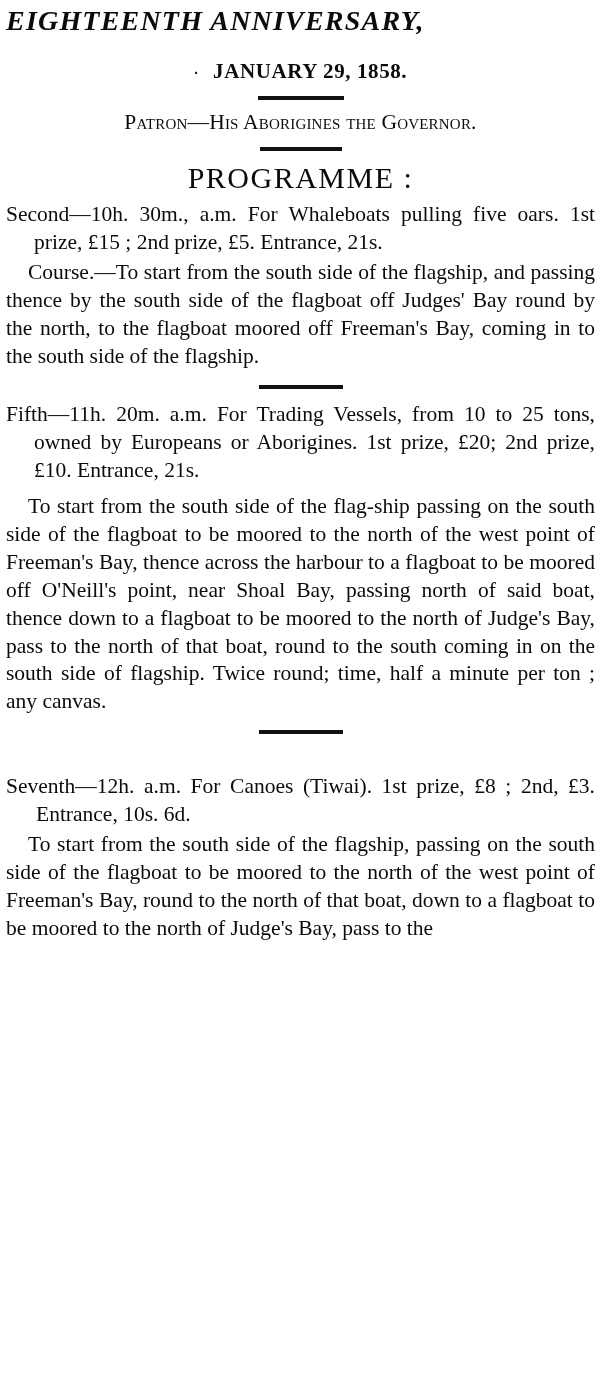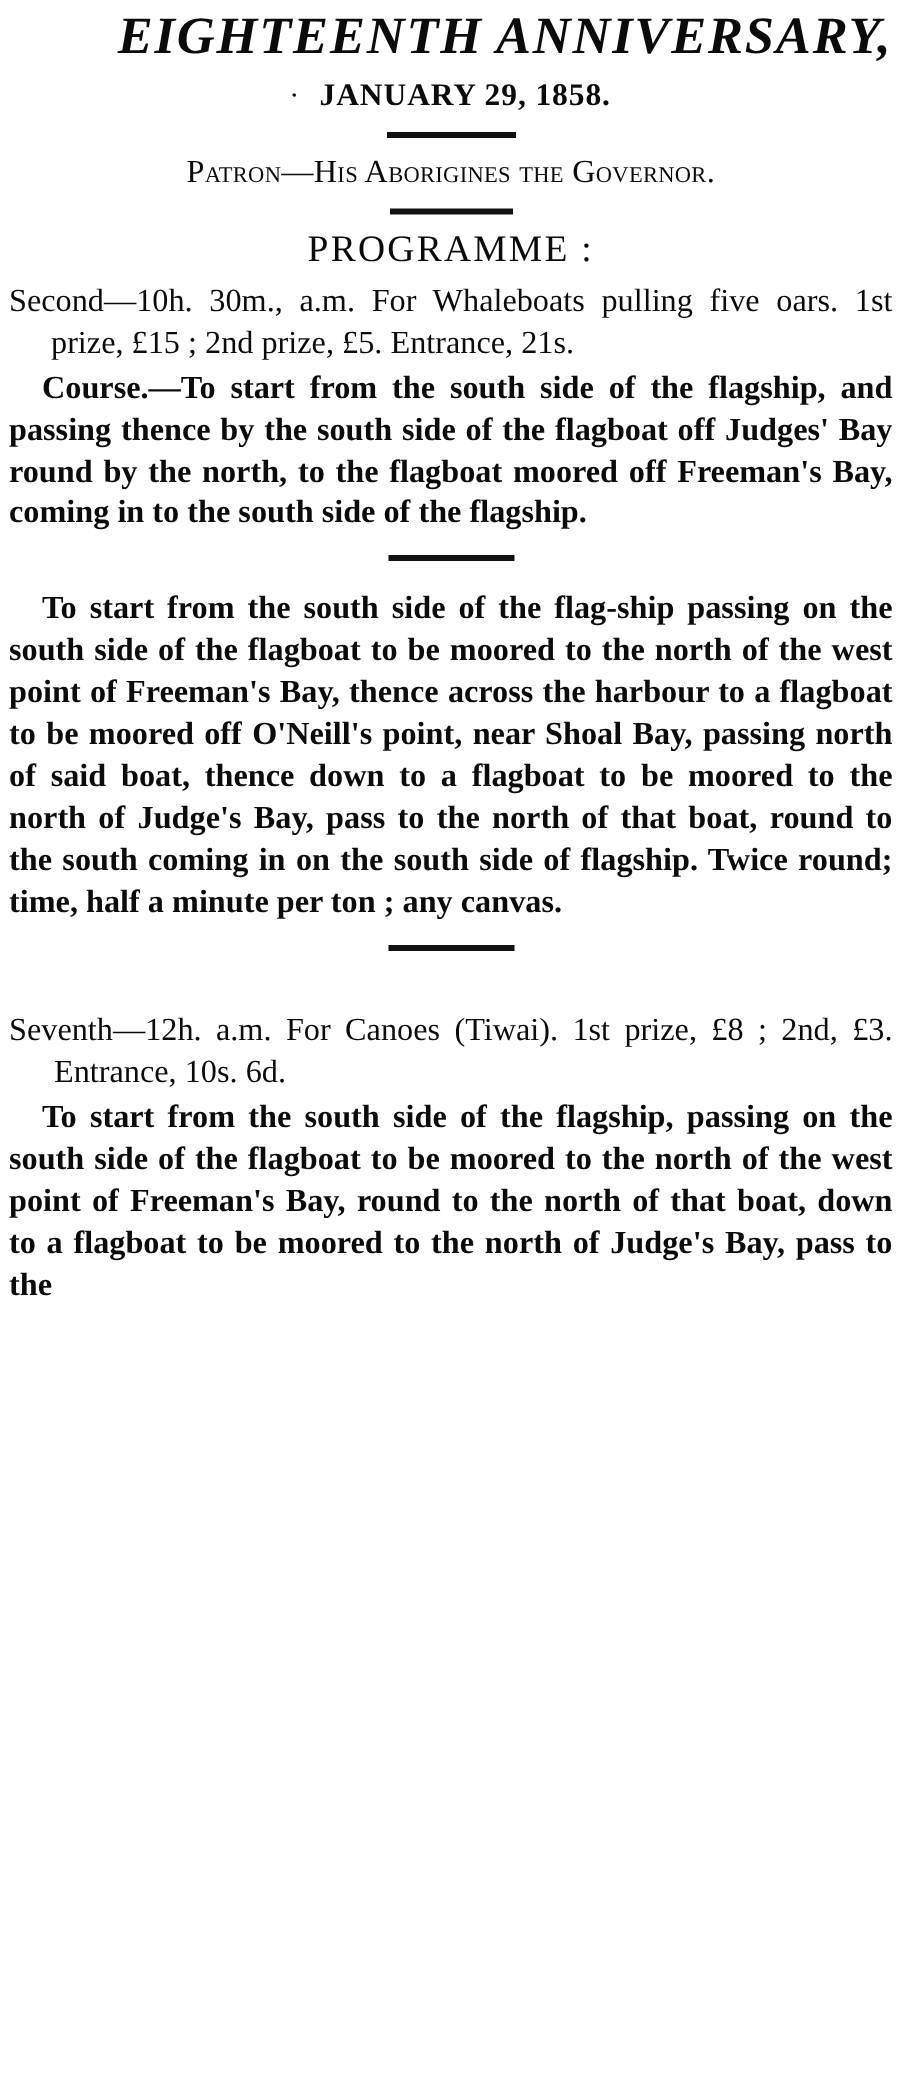--- a/index.html
+++ b/index.html
@@ -23,33 +23,33 @@
   }
   .inner {
     padding: 4px 8px 0 6px;
   }
 
   
   .title {
     font-family: "Liberation Serif", "DejaVu Serif", serif;
     font-style: italic;
     font-weight: bold;
-    font-size: 35px;
+    font-size: 28px;
     letter-spacing: 1.2px;
-    text-align: right;
+    text-align: left;
     line-height: 1.05;
     margin: 2px 0 0 0;
     white-space: nowrap;
   }
   .subtitle {
     text-align: center;
     font-size: 21px;
     font-weight: bold;
     letter-spacing: 0.6px;
-    margin: 8px 0 0 0;
+    margin: 24px 0 0 0;
     font-variant: small-caps;
   }
   .subtitle .dot-lead {
     font-size: 14px;
     vertical-align: middle;
     margin-right: 14px;
   }
 
   .rule {
     border: none;
@@ -63,37 +63,36 @@
     text-align: center;
     font-size: 21.5px;
     font-variant: small-caps;
     letter-spacing: 0.2px;
     margin: 4px 0 0 0;
     white-space: nowrap;
   }
 
   .programme {
     text-align: center;
-    font-size: 25px;
+    font-size: 30px;
     letter-spacing: 1.5px;
     margin: 10px 0 6px 0;
   }
 
   
   .para {
     font-size: 21.5px;
     line-height: 1.30;
     text-align: justify;
     text-justify: inter-word;
     margin: 0 0 0 0;
     hyphens: none;
   }
   .para.indent {
     text-indent: 22px;
-    font-weight: bold;
   }
   .event {
     font-size: 21.5px;
     line-height: 1.30;
     text-align: justify;
     margin: 0;
     padding-left: 28px;
     text-indent: -28px;
   }
   .event-sm {
@@ -129,20 +128,21 @@
 
     <hr class="rule short">
 
     <div class="programme">PROGRAMME :</div>
 
     <div class="event blk">Second—10h. 30m., a.m.   For Whaleboats pulling five oars.   1st prize, £15 ; 2nd prize, £5.   Entrance, 21s.</div>
     <div class="para indent">Course.—To start from the south side of the flagship, and passing thence by the south side of the flagboat off Judges' Bay round by the north, to the flagboat moored off Freeman's Bay, coming in to the south side of the flagship.</div>
 
     <hr class="rule-sep">
 
+    <div class="event blk">Fifth—11h. 20m. a.m.   For Trading Vessels, from 10 to 25 tons, owned by Europeans or Aborigines.   1st prize, £20; 2nd prize, £10.   Entrance, 21s.</div>
     <div class="spacer-s"></div>
     <div class="para indent">To start from the south side of the flag-ship passing on the south side of the flagboat to be moored to the north of the west point of Freeman's Bay, thence across the harbour to a flagboat to be moored off O'Neill's point, near Shoal Bay, passing north of said boat, thence down to a flagboat to be moored to the north of Judge's Bay, pass to the north of that boat, round to the south coming in on the south side of flagship. Twice round; time, half a minute per ton ; any canvas.</div>
 
     <hr class="rule-sep">
 
     <div class="event event-sm blk">Seventh—12h. a.m.   For Canoes (Tiwai).   1st prize, £8 ;  2nd, £3.   Entrance, 10s. 6d.</div>
     <div class="para indent">To start from the south side of the flagship, passing on the south side of the flagboat to be moored to the north of the west point of Freeman's Bay, round to the north of that boat, down to a flagboat to be moored to the north of Judge's Bay, pass to the</div>
 
   </div>
 </div>

